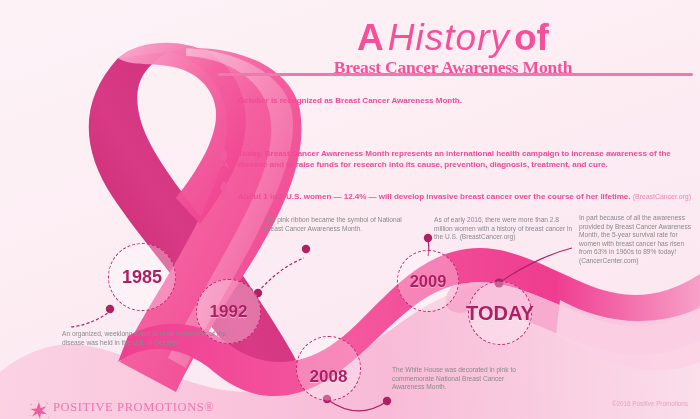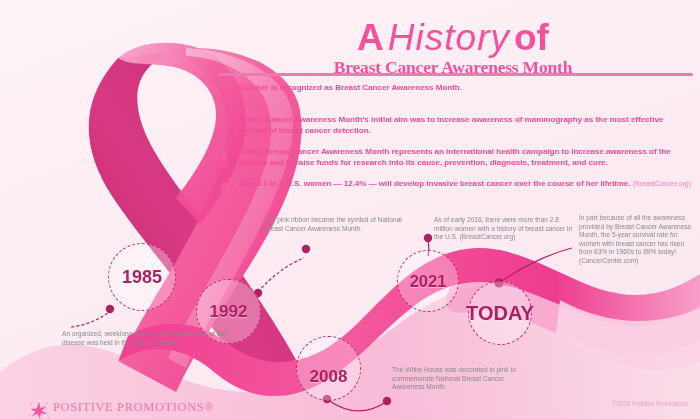--- a/index.html
+++ b/index.html
@@ -28,21 +28,21 @@
     font-size:17.5px;line-height:22px;color:#f5519b;font-weight:bold;
     white-space:nowrap;margin-top:-2px;letter-spacing:-0.2px;font-family:Liberation Serif, serif;
   }
   .title-rule{
     position:absolute;left:218px;top:73px;width:475px;height:3px;
     background:#e87bb0;border-radius:2px;
   }
 
   
   .bullets{position:absolute;left:215px;top:83px;width:478px;}
-  .bullet{display:flex;align-items:flex-start;margin-bottom:9px;}
+  .bullet{display:flex;align-items:flex-end;margin-bottom:9px;}
   .bullet .ico{
     flex:0 0 18px;width:18px;height:22px;margin-right:5px;margin-top:1px;
   }
   .bullet .btxt{
     font-size:8.1px;line-height:10.5px;color:#f04b96;font-weight:bold;
     letter-spacing:-0.05px;
   }
   .bullet .src{font-weight:normal;font-size:7px;color:#f283b4;}
 
   
@@ -208,21 +208,20 @@
       <span class="btxt"><span>October is recognized as Breast Cancer Awareness Month.</span> <span class="src"></span></span>
     </div>
 
     <div class="bullet">
       <span class="ico">
         <svg viewBox="0 0 18 22" width="18" height="22">
           <path d="M9 1.2 C5.6 4 4.4 7.4 6.4 10.6 L9 14.6 L11.6 10.6 C13.6 7.4 12.4 4 9 1.2 Z
                    M6.9 13.2 L4.2 20.4 L9 16.6 L13.8 20.4 L11.1 13.2 L9 16 Z" fill="#f15a9f"></path>
         </svg>
       </span>
-      <span class="btxt"><span>Breast Cancer Awareness Month's initial aim was to increase awareness of mammography as the most effective method of breast cancer detection.</span> <span class="src"></span></span>
     </div>
 
     <div class="bullet">
       <span class="ico">
         <svg viewBox="0 0 18 22" width="18" height="22">
           <path d="M9 1.2 C5.6 4 4.4 7.4 6.4 10.6 L9 14.6 L11.6 10.6 C13.6 7.4 12.4 4 9 1.2 Z
                    M6.9 13.2 L4.2 20.4 L9 16.6 L13.8 20.4 L11.1 13.2 L9 16 Z" fill="#f15a9f"></path>
         </svg>
       </span>
       <span class="btxt"><span>Today, Breast Cancer Awareness Month represents an international health campaign to increase awareness of the disease and to raise funds for research into its cause, prevention, diagnosis, treatment, and cure.</span> <span class="src"></span></span>
@@ -243,21 +242,21 @@
   <div class="badge" id="badge-1985">
     <span>1985</span>
   </div>
   <div class="badge" id="badge-1992">
     <span>1992</span>
   </div>
   <div class="badge" id="badge-2008">
     <span>2008</span>
   </div>
   <div class="badge" id="badge-2016">
-    <span>2021</span>
+    <span>2009</span>
   </div>
   <div class="badge" id="badge-today">
     <span>TODAY</span>
   </div>
 
   <div class="callout" id="callout-1985">An organized, weeklong event to raise awareness of the disease was held in the U.S. in October.</div>
   <div class="callout" id="callout-1992">The pink ribbon became the symbol of National Breast Cancer Awareness Month.</div>
   <div class="callout" id="callout-2008">The White House was decorated in pink to commemorate National Breast Cancer Awareness Month.</div>
   <div class="callout" id="callout-2016">As of early 2016, there were more than 2.8 million women with a history of breast cancer in the U.S. (BreastCancer.org)</div>
   <div class="callout" id="callout-today">In part because of all the awareness provided by Breast Cancer Awareness Month, the 5-year survival rate for women with breast cancer has risen from 63% in 1960s to 89% today! (CancerCenter.com)</div>

